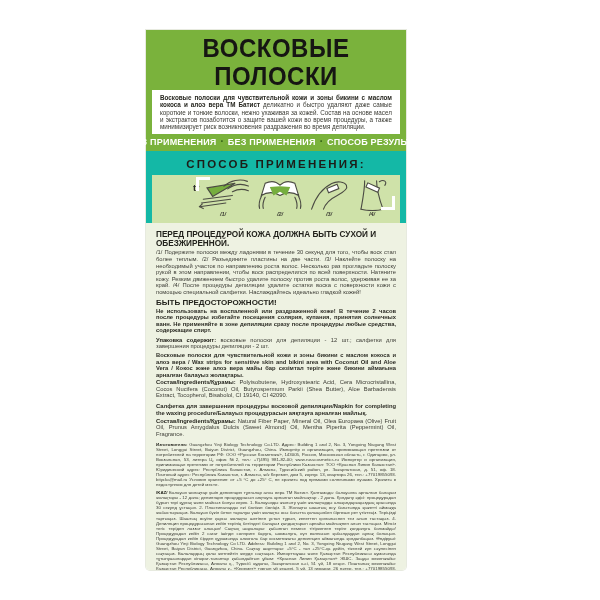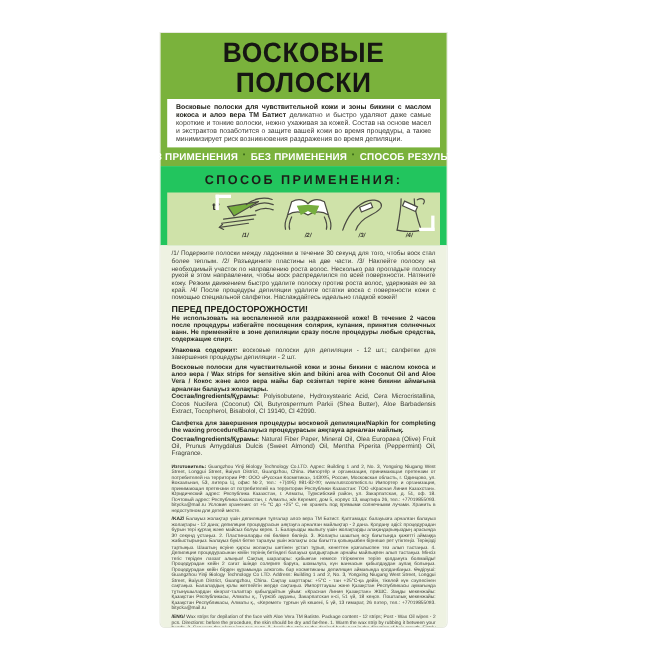--- a/index.html
+++ b/index.html
@@ -29,21 +29,21 @@
     margin:0; font-size:6.3px; line-height:1.16; text-align:justify; color:#3a3a33;
   }
   .intro-box b { color:#26261f; }
   .badge-bar {
     height:16px; display:flex; align-items:center; justify-content:center;
     gap:4px; padding-bottom:1px;
   }
   .badge { color:#ffffff; font-weight:bold; font-size:9px; letter-spacing:0.2px; white-space:nowrap; }
   .badge-dot { color:#2f5d14; font-weight:bold; font-size:10px; line-height:10px; }
   
-  .usage-white { background:#22c55e; padding:6px 6px 0 6px; }
+  .usage-white { background:#14b8a6; padding:6px 6px 0 6px; }
   .usage-heading {
     margin:1px 0 5px 0; text-align:center; font-size:11.5px; font-weight:800;
     letter-spacing:2.2px; color:#1d1d18;
   }
   .illus-box {
     position:relative; background:#cfe2a9; height:45px;
     display:flex; align-items:flex-start; justify-content:space-between;
     padding:3px 16px 0 40px;
   }
   .bracket-tl { position:absolute; left:44px; top:2px; width:11px; height:11px;
@@ -141,23 +141,24 @@
             <rect x="14" y="8" width="14" height="5" fill="#ffffff" transform="rotate(24 21 10)"></rect>
             <path d="M28,4 C33,1 37,4 34,8"></path>
           </g>
         </svg>
         <div class="step-label">/4/</div>
       </div>
     </div>
   </div>
 
   <div class="body">
+    <div class="b-head big">ПЕРЕД ПРОЦЕДУРОЙ КОЖА ДОЛЖНА БЫТЬ СУХОЙ И ОБЕЗЖИРЕННОЙ.</div>
     <p class="b-para">/1/ Подержите полоски между ладонями в течение 30 секунд для того, чтобы воск стал более теплым. /2/ Разъедините пластины на две части. /3/ Наклейте полоску на необходимый участок по направлению роста волос. Несколько раз прогладьте полоску рукой в этом направлении, чтобы воск распределился по всей поверхности. Натяните кожу. Резким движением быстро удалите полоску против роста волос, удерживая ее за край. /4/ После процедуры депиляции удалите остатки воска с поверхности кожи с помощью специальной салфетки. Наслаждайтесь идеально гладкой кожей!</p>
 
-    <div class="b-head">ПЕРЕД ПРЕДОСТОРОЖНОСТИ!</div>
+    <div class="b-head">БЫТЬ ПРЕДОСТОРОЖНОСТИ!</div>
     <p class="b-para bold">Не использовать на воспаленной или раздраженной коже! В течение 2 часов после процедуры избегайте посещения солярия, купания, принятия солнечных ванн. Не применяйте в зоне депиляции сразу после процедуры любые средства, содержащие спирт.</p>
 
     <p class="b-para"><b>Упаковка содержит:</b><span> восковые полоски для депиляции - 12 шт.; салфетки для завершения процедуры депиляции - 2 шт.</span></p>
 
     <p class="b-para bold" style="margin-bottom:1px;">Восковые полоски для чувствительной кожи и зоны бикини с маслом кокоса и алоэ вера / Wax strips for sensitive skin and bikini area with Coconut Oil and Aloe Vera / Кокос және алоэ вера майы бар сезімтал теріге және бикини аймағына арналған балауыз жолақтары.</p>
     <p class="b-para"><b>Состав/Ingredients/Құрамы:</b><span> Polyisobutene, Hydroxystearic Acid, Cera Microcristallina, Cocos Nucifera (Coconut) Oil, Butyrospermum Parkii (Shea Butter), Aloe Barbadensis Extract, Tocopherol, Bisabolol, CI 19140, CI 42090.</span></p>
 
     <div class="gap"></div>
     <p class="b-para bold" style="margin-bottom:1px;">Салфетка для завершения процедуры восковой депиляции/Napkin for completing the waxing procedure/Балауыз процедурасын аяқтауға арналған майлық.</p>
     <p class="b-para"><b>Состав/Ingredients/Құрамы:</b><span> Natural Fiber Paper, Mineral Oil, Olea Europaea (Olive) Fruit Oil, Prunus Amygdalus Dulcis (Sweet Almond) Oil, Mentha Piperita (Peppermint) Oil, Fragrance.</span></p>

